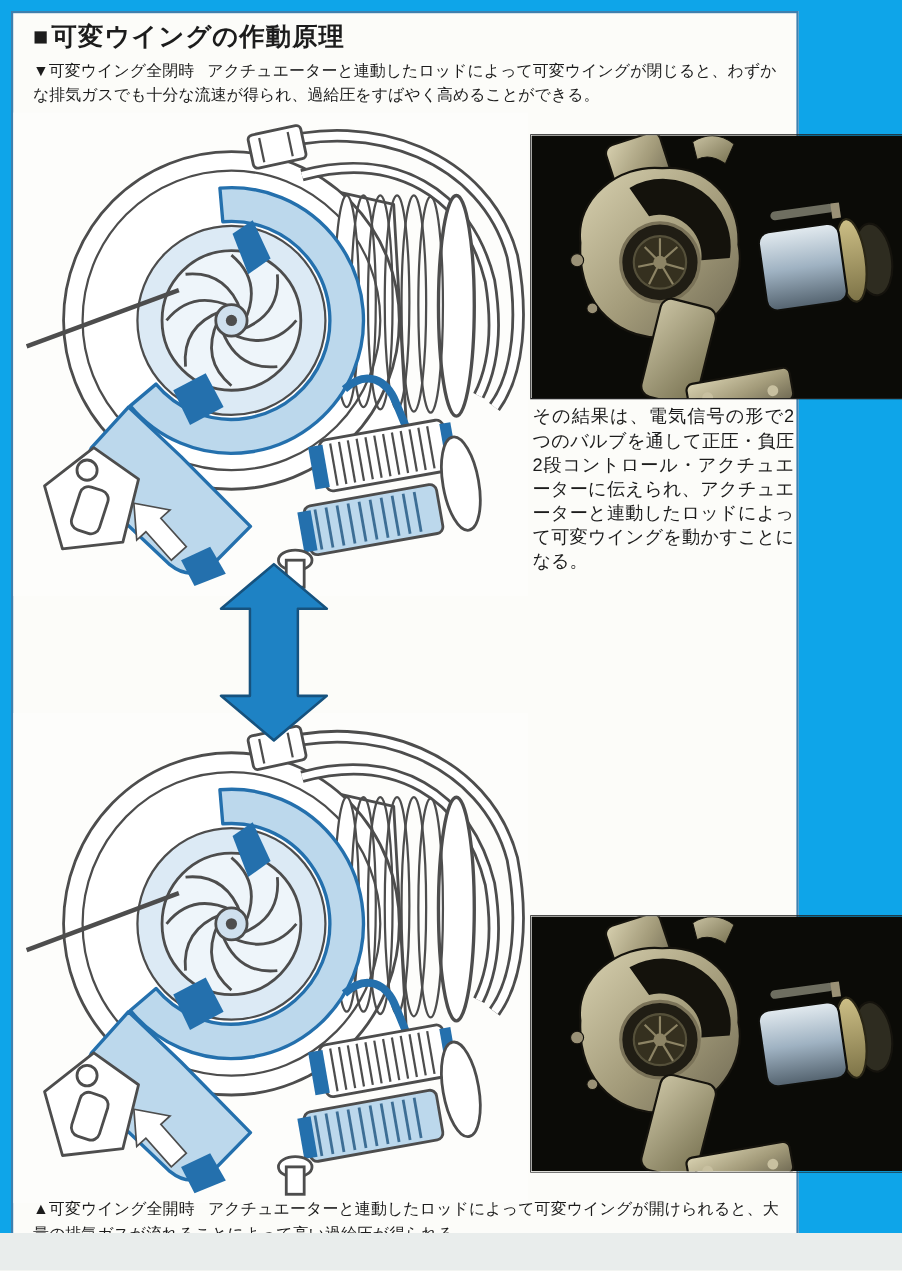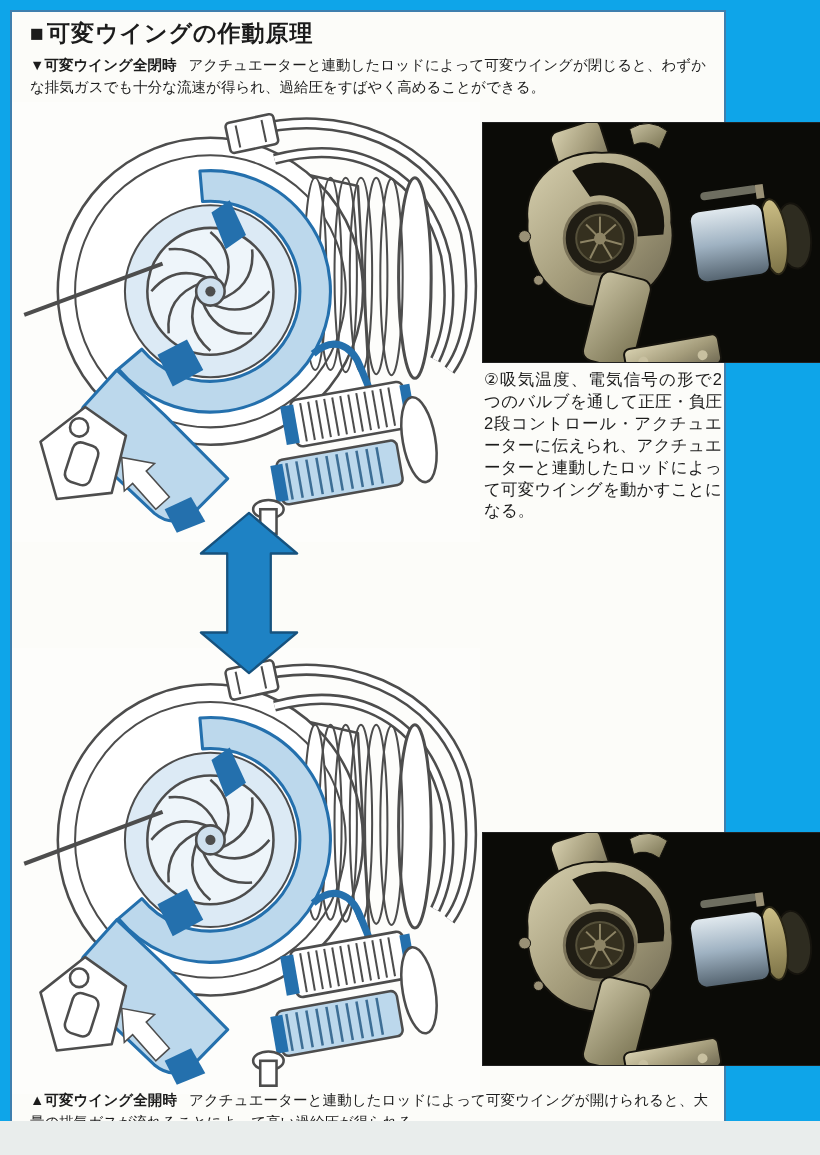--- a/index.html
+++ b/index.html
@@ -44,21 +44,21 @@
     margin:0;font-size:23px;font-weight:bold;letter-spacing:1px;
     z-index:3;
   }
   .page-title .marker{margin-right:2px;}
   .caption{
     position:absolute;margin:0;
     font-size:14.5px;line-height:1.5;
     text-align:justify;
     z-index:3;
   }
-  .caption b{font-weight:bold;margin-right:12px;}
+  .caption b{font-weight:normal;margin-right:12px;}
   .caption.top{left:30px;top:55px;width:676px;}
   .caption.bottom{left:30px;top:1090px;width:678px;}
   .diagram{position:absolute;z-index:1;}
   .diagram.closed{left:12px;top:102px;width:468px;height:440px;}
   .diagram.open{left:12px;top:648px;width:468px;height:446px;}
   .photo{position:absolute;z-index:2;box-shadow:0 0 0 1px #222;}
   .photo.top{left:483px;top:123px;width:337px;height:239px;}
   .photo.bottom{left:483px;top:833px;width:337px;height:232px;}
   .body-col{
     position:absolute;left:484px;top:369px;width:238px;
@@ -250,21 +250,21 @@
 
   <svg class="diagram closed" viewBox="0 0 460 430" preserveAspectRatio="none">
     <use href="#turboDraw"></use>
   </svg>
 
   <svg class="photo top" viewBox="0 0 340 240" preserveAspectRatio="none">
     <use href="#turboPhoto"></use>
   </svg>
 
   <div class="body-col">
-    <p>②吸気温度、電気信号の形で2つのバルブを通して正圧・負圧2段コントロール・アクチュエーターに伝えられ、アクチュエーターと連動したロッドによって可変ウイングを動かすことになる。</p>
+    <p>その結果は、電気信号の形で2つのバルブを通して正圧・負圧2段コントロール・アクチュエーターに伝えられ、アクチュエーターと連動したロッドによって可変ウイングを動かすことになる。</p>
   </div>
 
   <svg class="flow-arrow" viewBox="0 0 130 170" preserveAspectRatio="none">
     <polygon points="65,2 118,44 89,44 89,126 118,126 65,168 12,126 41,126 41,44 12,44" fill="var(--accent-blue,#1e82c4)" stroke="var(--accent-blue-dark,#16527e)" stroke-width="2.5" stroke-linejoin="round"></polygon>
   </svg>
 
   <svg class="diagram open" viewBox="0 0 460 430" preserveAspectRatio="none">
     <use href="#turboDraw"></use>
   </svg>
 

